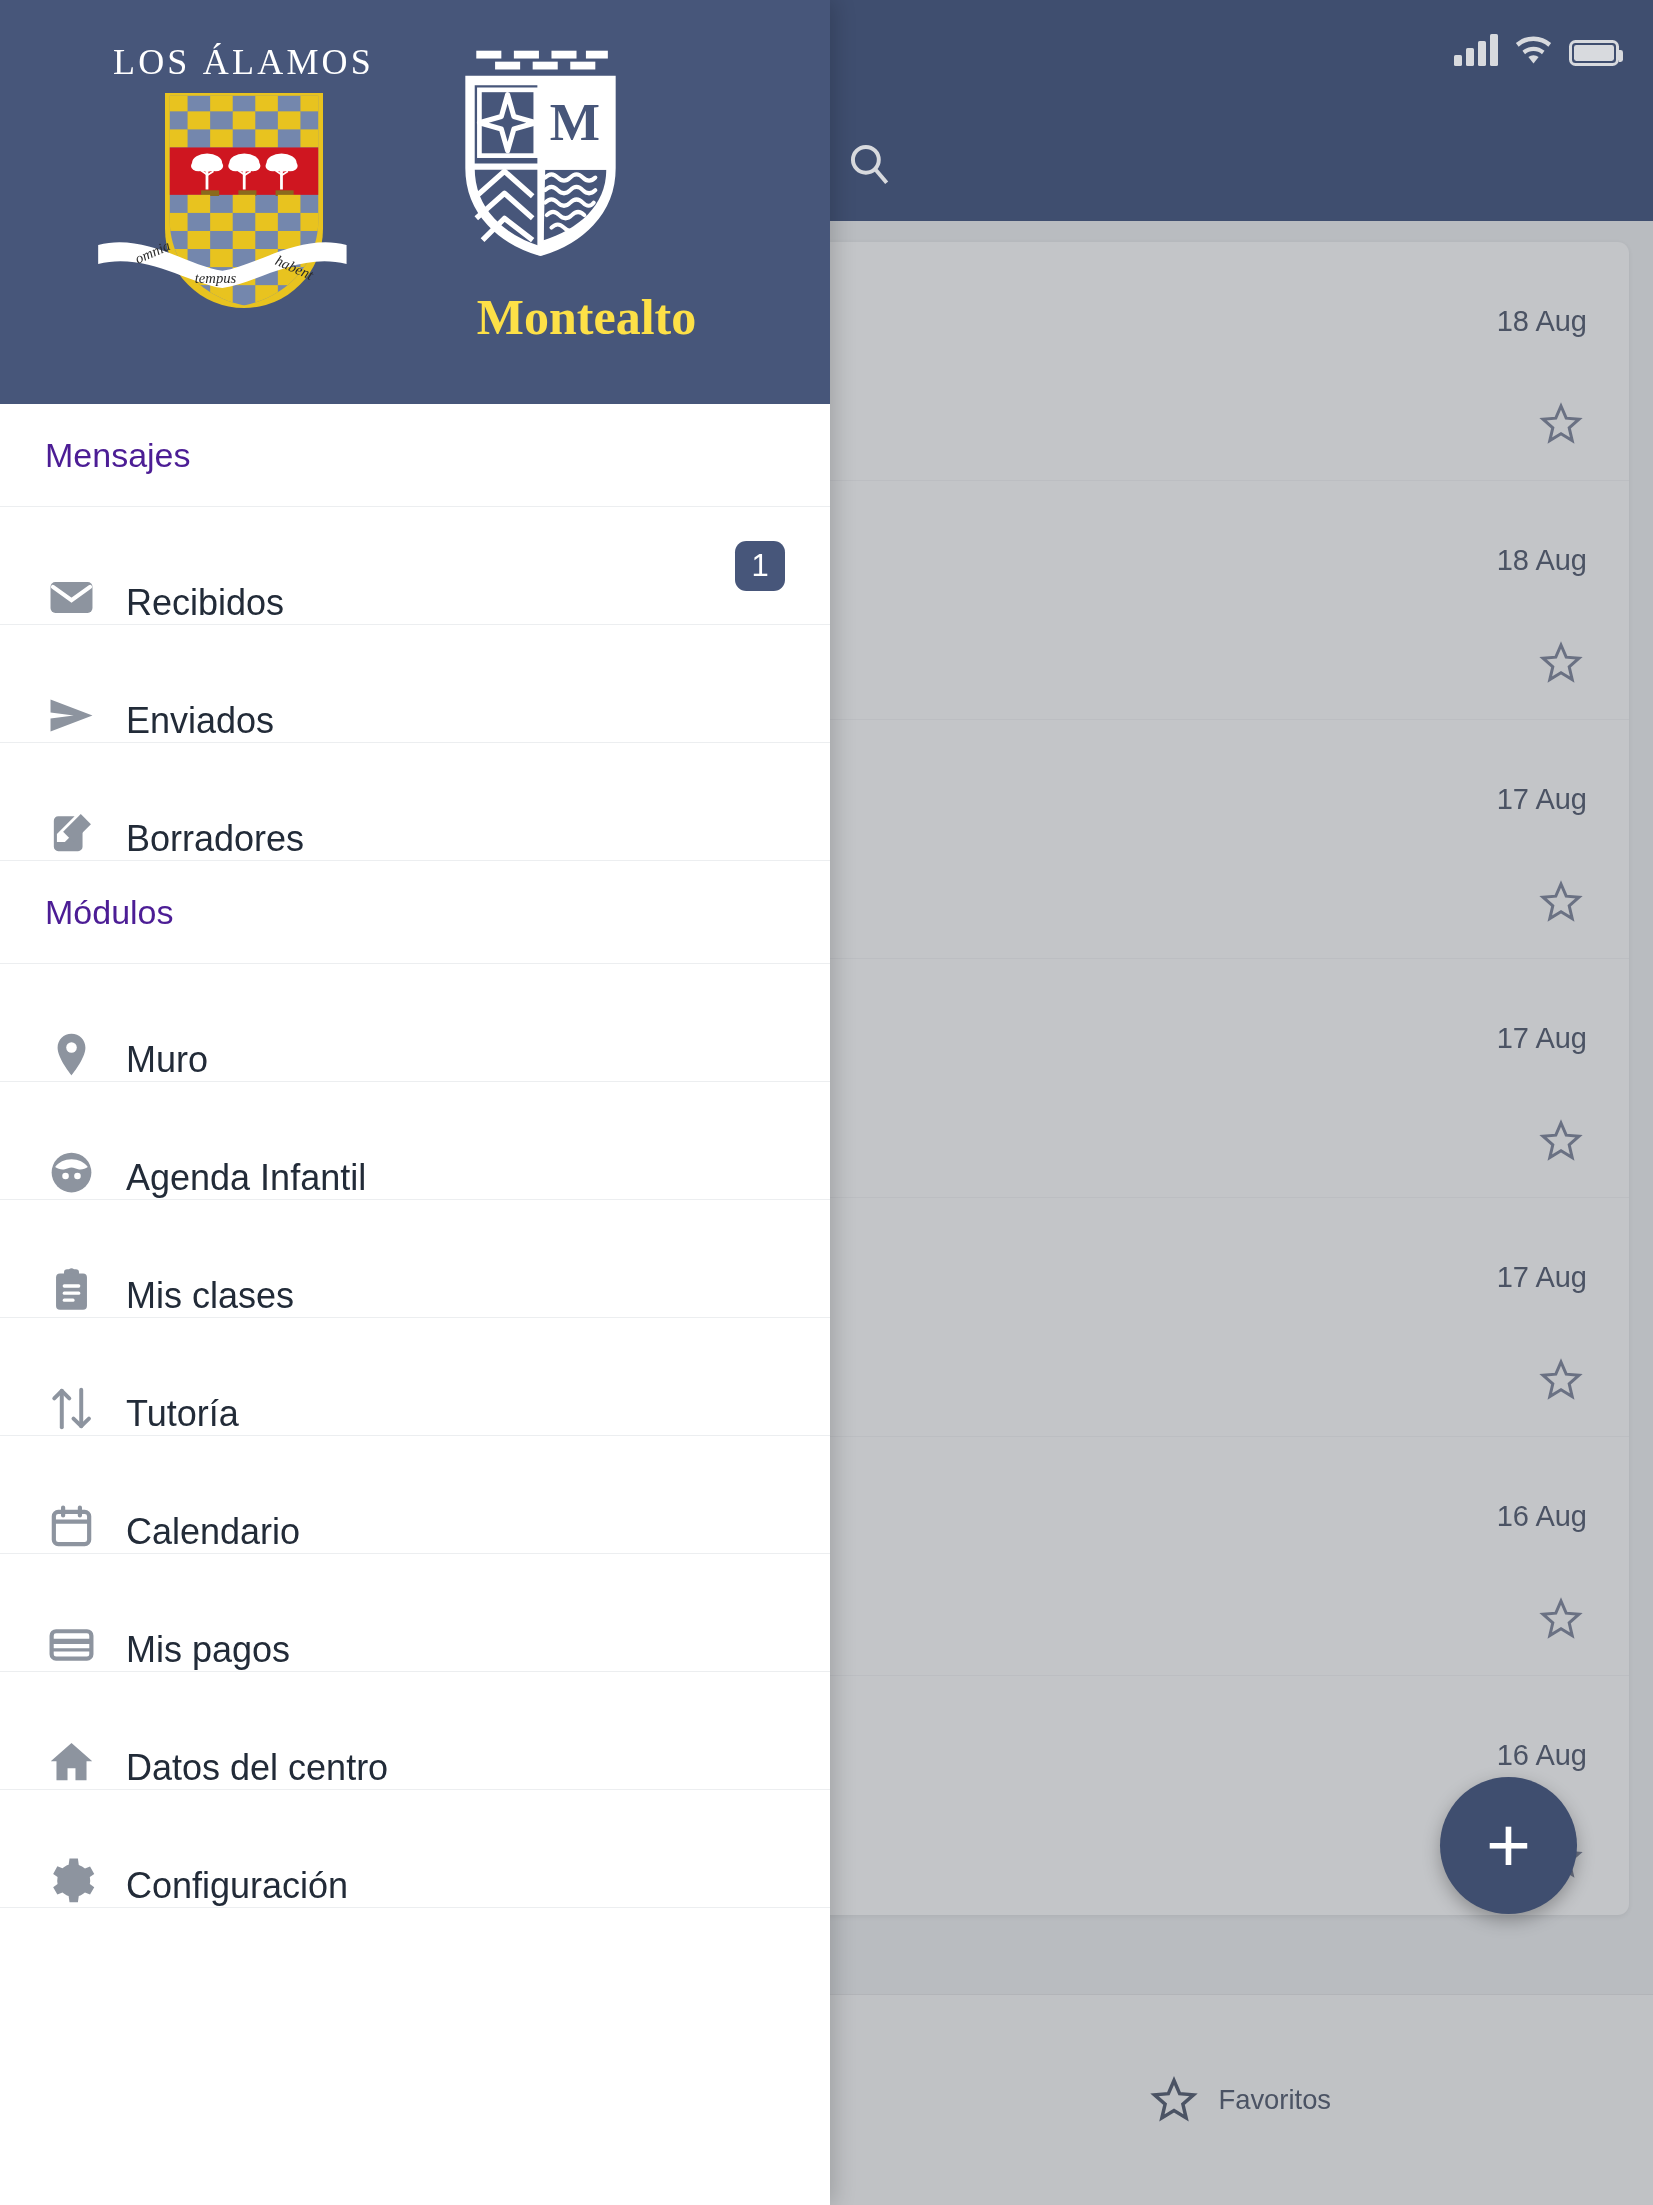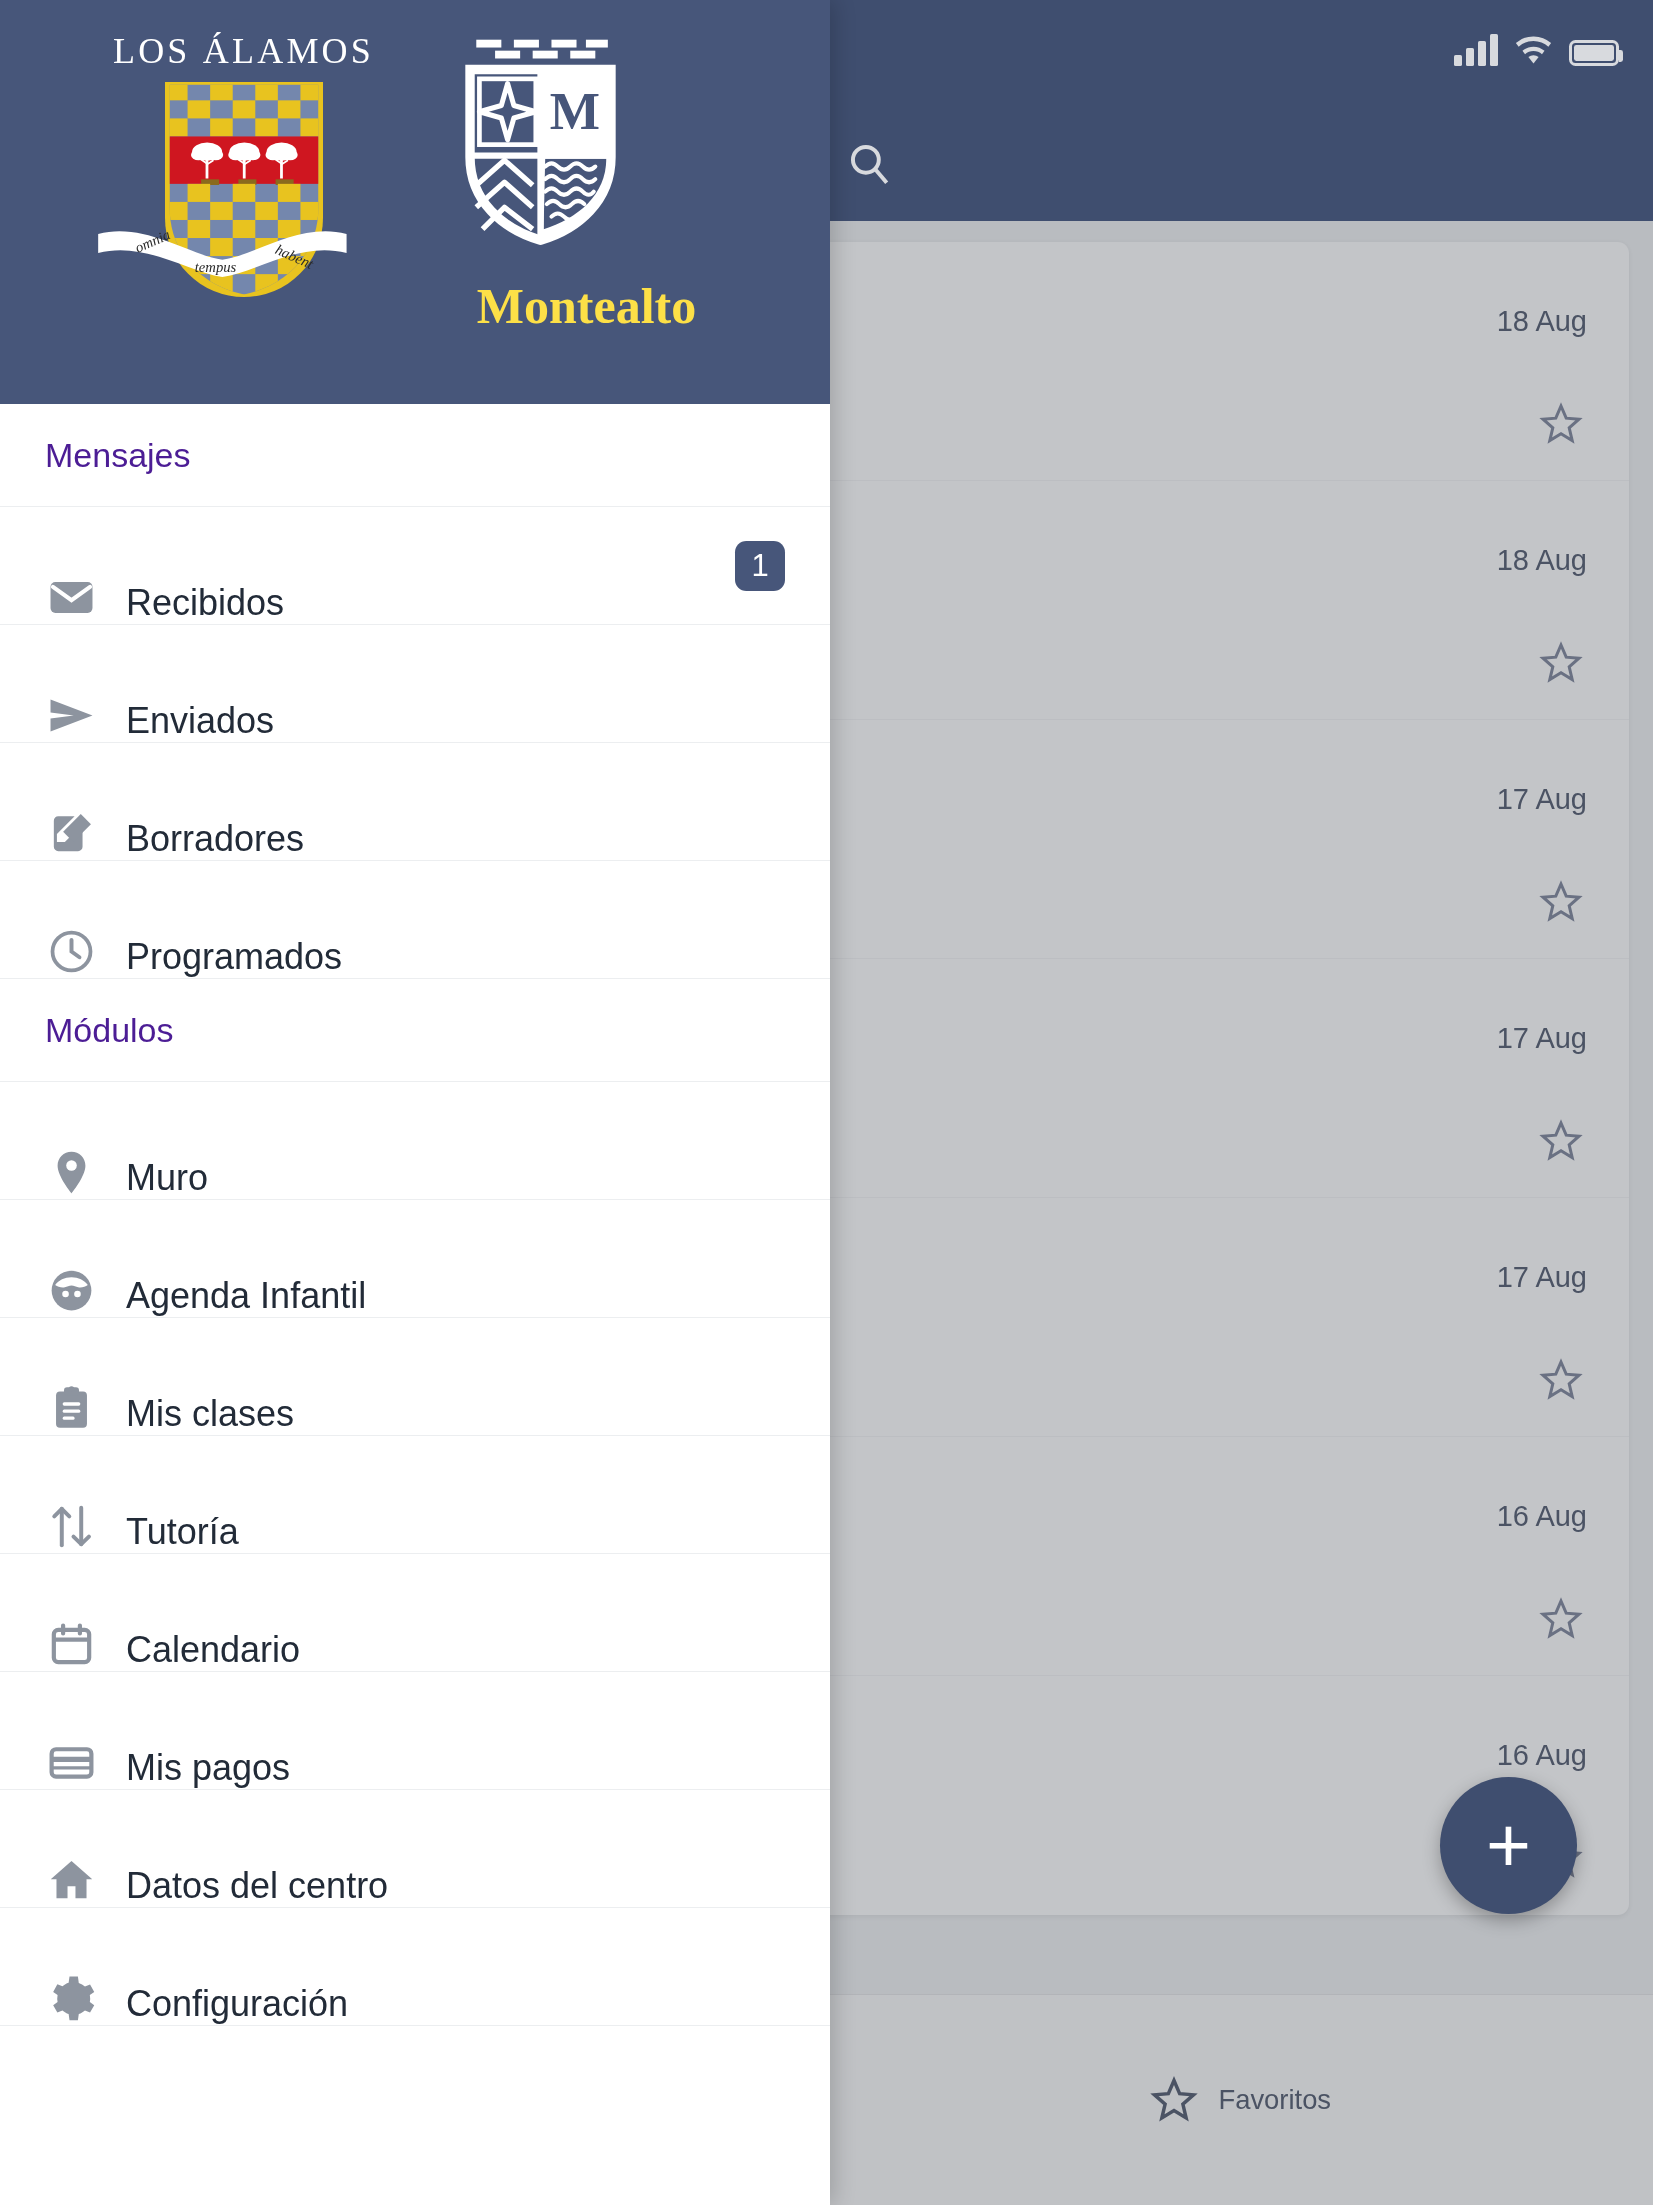--- a/index.html
+++ b/index.html
@@ -93,21 +93,21 @@
 
   
   .drawer {
     position: absolute; top: 0; left: 0; width: 830px; height: 2205px;
     background: #ffffff; overflow: hidden;
     box-shadow: 4.8px 0 21px rgba(0,0,0,.18);
   }
   .drawer-header {
     height: 404px; background: #47567a;
     display: flex; align-items: flex-start; justify-content: center;
-    padding-top: 30px; gap: 77px;
+    padding-top: 41px; gap: 77px;
   }
 
   
   .crest-la { width: 266px; position: relative; }
   .la-title {
     text-align: center; color: #fff; font-family: "Liberation Serif", serif;
     font-size: 36px; letter-spacing: 3.2px; font-variant: small-caps;
     margin-bottom: 9.7px; white-space: nowrap;
   }
   .la-shield {
@@ -445,29 +445,20 @@
         </div>
         <div class="menu-item">
           <span class="menu-ico">
             <svg width="53" height="53" viewBox="0 0 24 24">
               <path d="M4 6.2a2 2 0 0 1 2-2h7.4l-8 8v3.6H9l8-8V18a2 2 0 0 1-2 2H6a2 2 0 0 1-2-2Z" fill="#8d949f"></path>
               <path d="M16.2 3.2 20.8 7.8 12.8 15.8 8.2 11.2Z" fill="#8d949f"></path>
             </svg>
           </span>
           <span class="menu-label">Borradores</span>
         </div>
-        <div class="menu-item">
-          <span class="menu-ico">
-            <svg width="53" height="53" viewBox="0 0 24 24">
-              <circle cx="12" cy="12" r="8.6" fill="none" stroke="#8d949f" stroke-width="1.7"></circle>
-              <path d="M12 6.8V12l3.6 2.6" stroke="#8d949f" stroke-width="1.8" fill="none" stroke-linecap="round"></path>
-            </svg>
-          </span>
-          <span class="menu-label">Programados</span>
-        </div>
         <div class="section-title">Módulos</div>
         <div class="menu-item">
           <span class="menu-ico">
             <svg width="53" height="53" viewBox="0 0 24 24">
               <path d="M12 2.6c-3.5 0-6.3 2.8-6.3 6.3 0 4.8 6.3 12.5 6.3 12.5s6.3-7.7 6.3-12.5c0-3.5-2.8-6.3-6.3-6.3z" fill="#8d949f"></path>
               <circle cx="12" cy="8.8" r="2.4" fill="#fff"></circle>
             </svg>
           </span>
           <span class="menu-label">Muro</span>
         </div>

